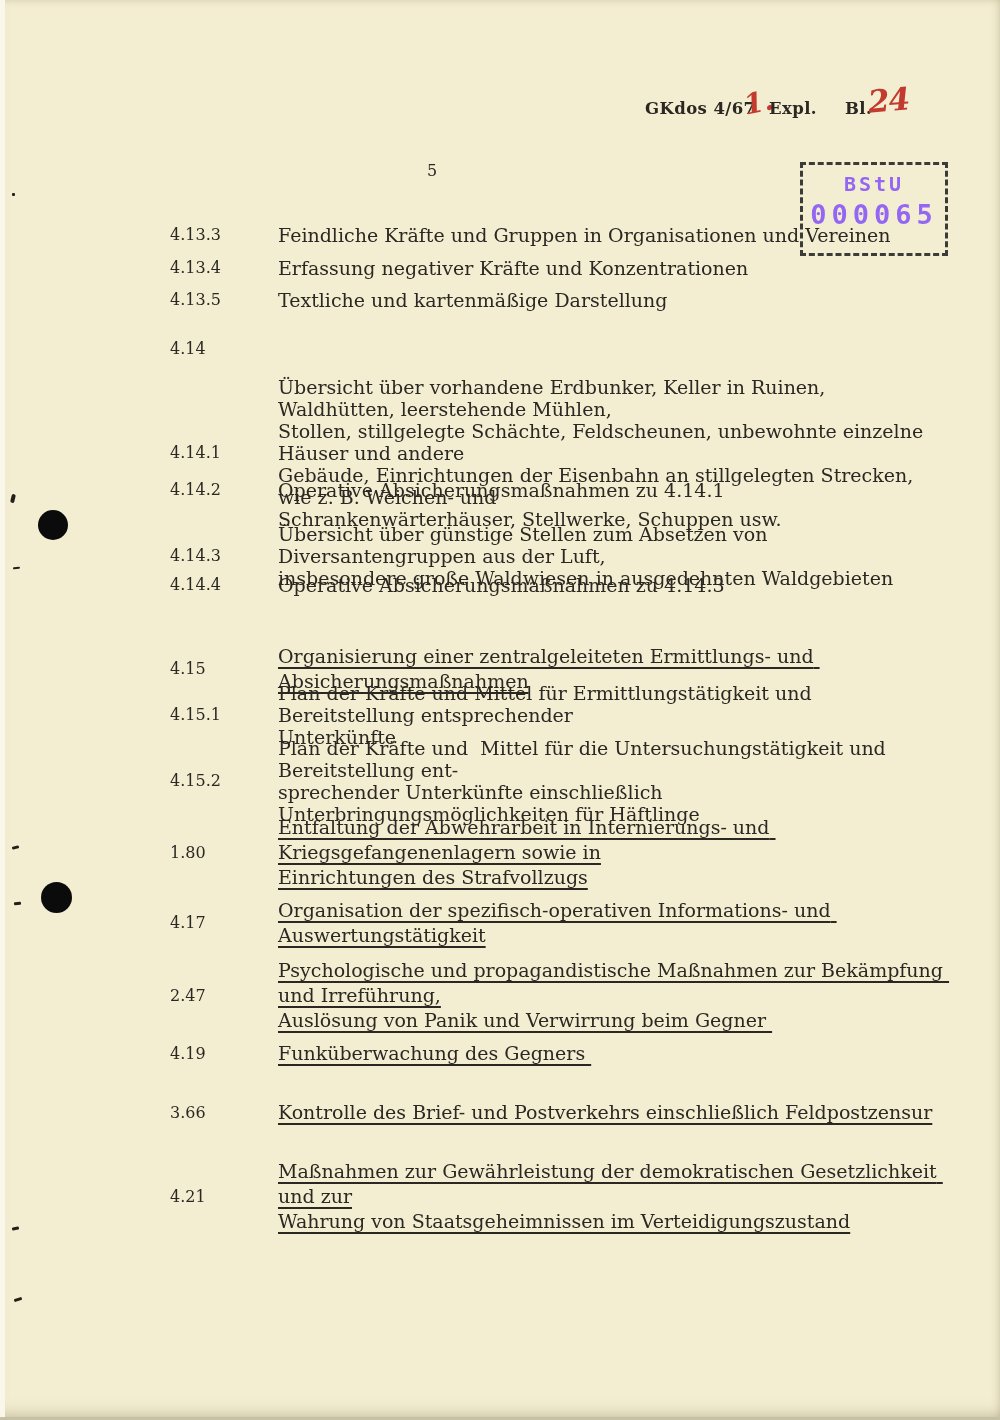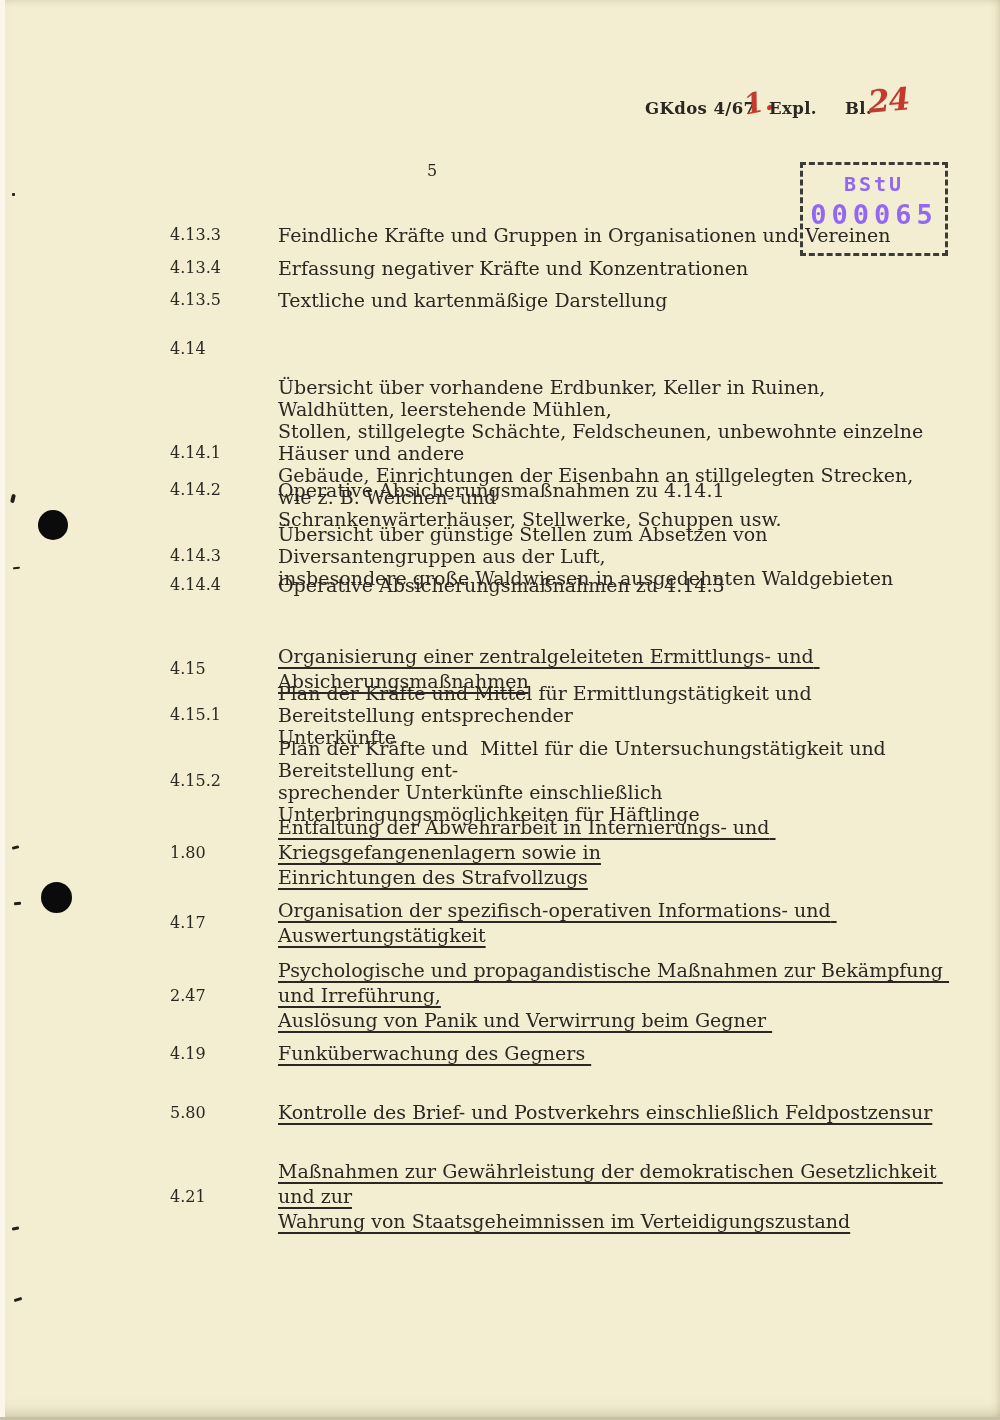--- a/index.html
+++ b/index.html
@@ -147,21 +147,21 @@
   <div class="row head" style="top:958px">
     <span class="num">2.47</span>
     <span class="txt">Psychologische und propagandistische Maßnahmen zur Bekämpfung und Irreführung,
 Auslösung von Panik und Verwirrung beim Gegner </span>
   </div>
   <div class="row head" style="top:1041px">
     <span class="num">4.19</span>
     <span class="txt">Funküberwachung des Gegners </span>
   </div>
   <div class="row head" style="top:1100px">
-    <span class="num">5.80</span>
+    <span class="num">3.66</span>
     <span class="txt">Kontrolle des Brief- und Postverkehrs einschließlich Feldpostzensur</span>
   </div>
   <div class="row head" style="top:1159px">
     <span class="num">4.21</span>
     <span class="txt">Maßnahmen zur Gewährleistung der demokratischen Gesetzlichkeit und zur
 Wahrung von Staatsgeheimnissen im Verteidigungszustand</span>
   </div>
 
   <div class="punch punch-top"></div>
   <div class="punch punch-bottom"></div>

